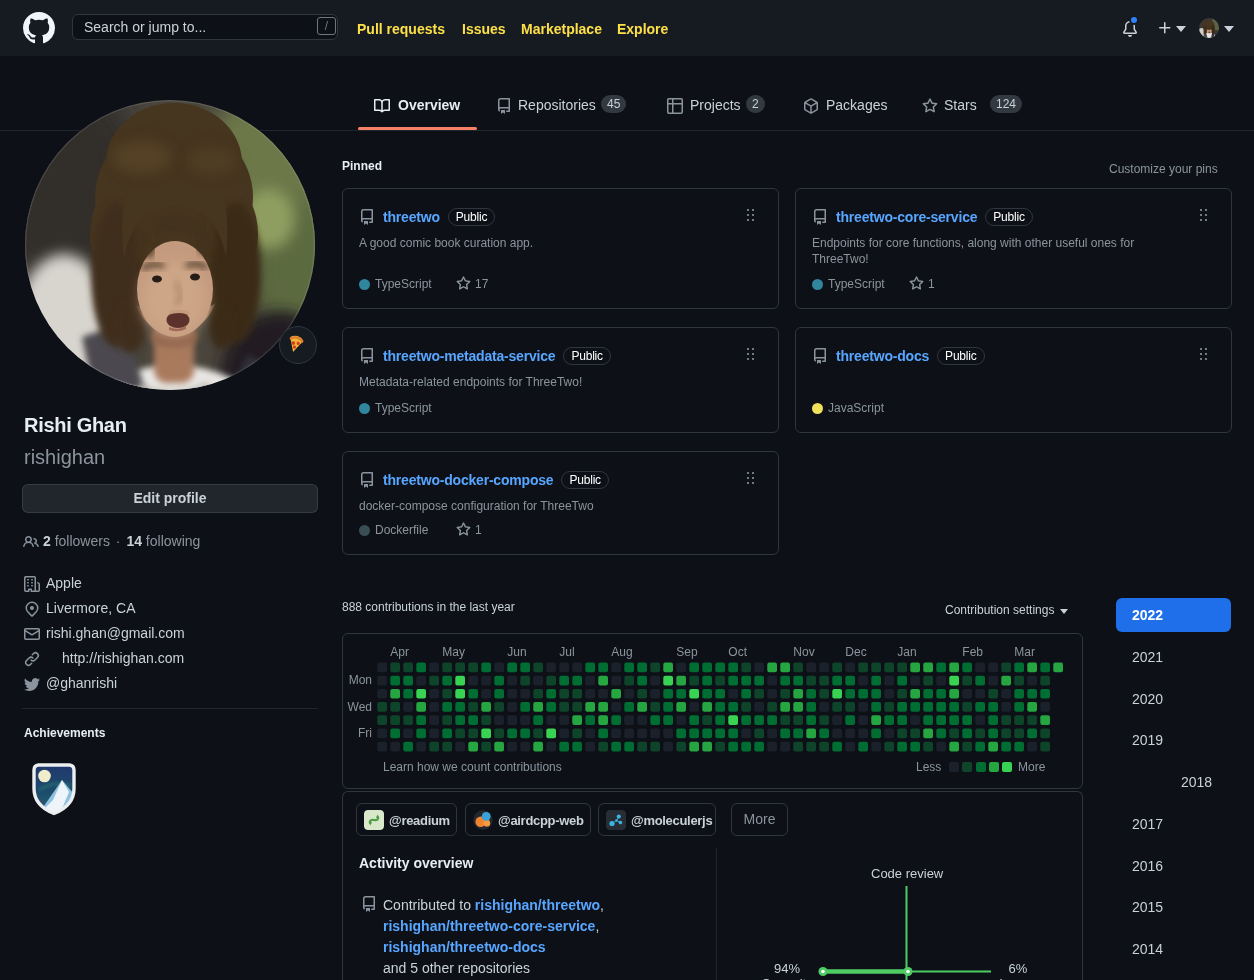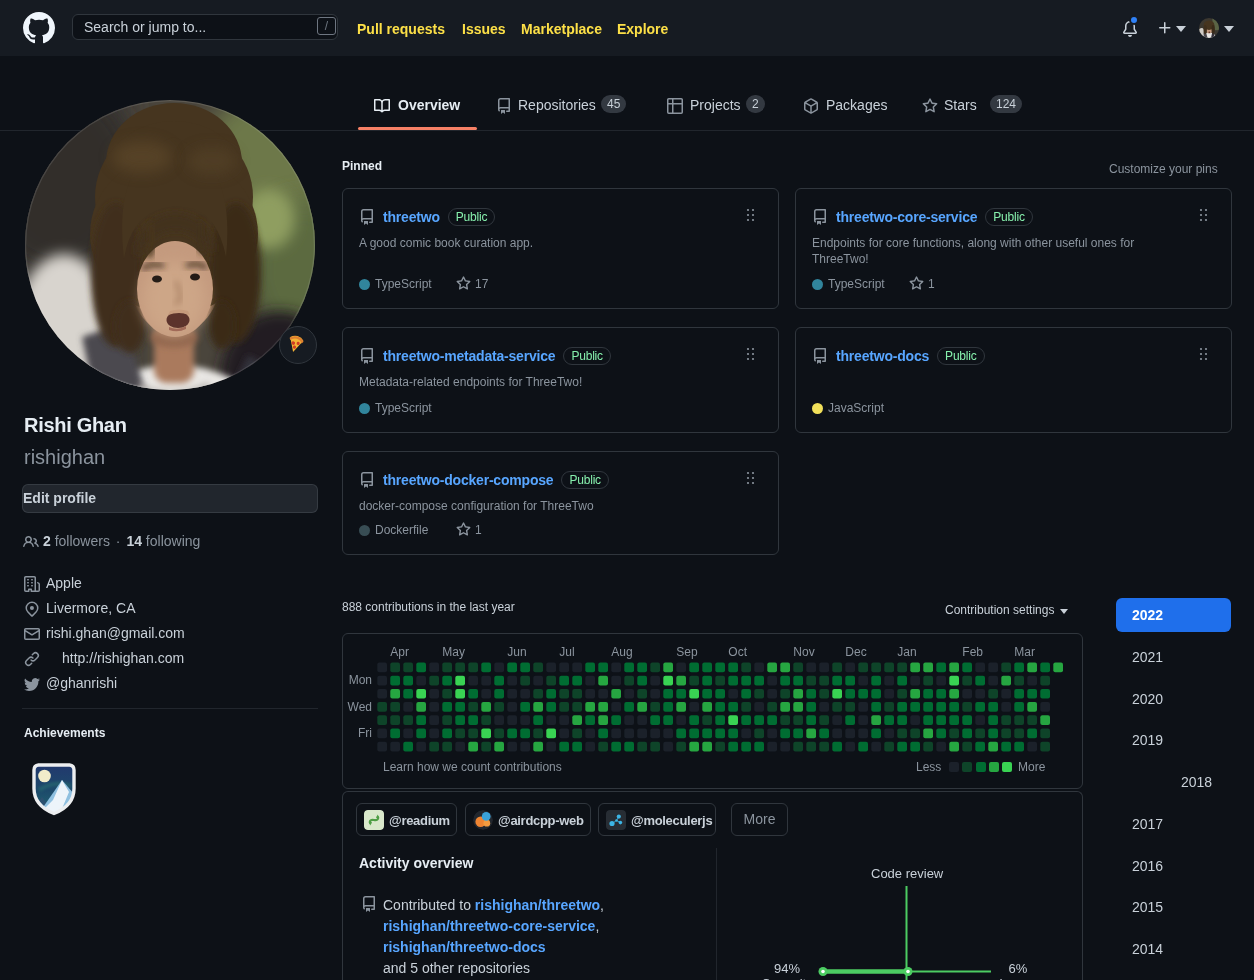--- a/index.html
+++ b/index.html
@@ -2,21 +2,21 @@
 <html><head><meta charset="utf-8">
 <style>
 *{margin:0;padding:0;box-sizing:border-box}
 body{width:1254px;height:980px;background:#0d1117;font-family:"Liberation Sans",sans-serif;
  -webkit-font-smoothing:antialiased;overflow:hidden}
 .abs{position:absolute}
 #page{position:relative;width:1254px;height:980px;overflow:hidden}
 .f12{font-size:12px}.f14{font-size:14px}.f16{font-size:12px}
 .muted{color:#8b949e}.txt{color:#c9d1d9}.white{color:#fde047}
 .sb{font-weight:600}
-.pill{display:inline-block;border:1px solid #30363d;border-radius:2em;color:#86efac;
+.pill{display:inline-block;border:1px solid #30363d;border-radius:2em;color:#ffffff;
  font-size:12px;line-height:16px;padding:0 7px;font-weight:400}
 .cnt{display:inline-block;background:rgba(110,118,129,.4);border-radius:2em;color:#c9d1d9;
  font-size:12px;line-height:18px;padding:0 6px;font-weight:400}
 .card{position:absolute;border:1px solid #30363d;border-radius:6px;background:#0d1117}
 </style></head><body>
 <div id="page">
 <div class="abs" style="left:0;top:0;width:1254px;height:56px;background:#161b22"></div>
 <svg class="abs" style="left:23px;top:12px" width="32" height="32" viewBox="0 0 16 16" fill="#f0f6fc">
       <path d="M8 0c4.42 0 8 3.58 8 8a8.013 8.013 0 0 1-5.45 7.59c-.4.08-.55-.17-.55-.38 0-.27.01-1.13.01-2.2 0-.75-.25-1.23-.54-1.48 1.78-.2 3.65-.88 3.65-3.95 0-.88-.31-1.59-.82-2.15.08-.2.36-1.02-.08-2.12 0 0-.67-.22-2.2.82-.64-.18-1.32-.27-2-.27-.68 0-1.36.09-2 .27-1.53-1.03-2.2-.82-2.2-.82-.44 1.1-.16 1.92-.08 2.12-.51.56-.82 1.27-.82 2.15 0 3.06 1.86 3.75 3.64 3.95-.23.2-.44.55-.51 1.07-.46.21-1.61.55-2.33-.66-.15-.24-.6-.83-1.23-.82-.67.01-.27.38.01.53.34.19.73.9.82 1.13.16.45.68 1.31 2.69.94 0 .67.01 1.3.01 1.49 0 .21-.15.45-.55.38A7.995 7.995 0 0 1 0 8c0-4.42 3.58-8 8-8Z"></path>
     </svg>
@@ -151,21 +151,21 @@
 <g transform="rotate(16 10 10)">
 <path d="M10 18.5 L3.5 5.5 A8.7 8.7 0 0 1 16.5 5.5 Z" fill="#f3b335"></path>
 <path d="M3.1 6.3 A9.2 9.2 0 0 1 16.9 6.3 L15.6 8.4 A6.6 6.6 0 0 0 4.4 8.4 Z" fill="#dd7f30"></path>
 <circle cx="7.9" cy="10.2" r="1.7" fill="#cf3b23"></circle>
 <circle cx="12.4" cy="9.2" r="1.5" fill="#cf3b23"></circle>
 <circle cx="10" cy="13.6" r="1.5" fill="#cf3b23"></circle>
 </g>
     </svg>
 <div class="abs" style="left:24px;top:414px;font-size:20px;font-weight:600;color:#e6edf3;letter-spacing:-0.3px">Rishi Ghan</div>
 <div class="abs" style="left:24px;top:446px;font-size:20px;font-weight:400;color:#8b949e">rishighan</div>
-<div class="abs" style="left:22px;top:484px;width:296px;height:29px;background:#21262d;border:1px solid rgba(240,246,252,0.1);border-radius:6px;color:#c9d1d9;font-size:14px;font-weight:600;text-align:left;line-height:27px">Edit profile</div>
+<div class="abs" style="left:22px;top:484px;width:296px;height:29px;background:#21262d;border:1px solid rgba(240,246,252,0.1);border-radius:6px;color:#c9d1d9;font-size:14px;font-weight:600;text-align:center;line-height:27px">Edit profile</div>
 <svg class="abs" style="left:23px;top:534px" width="16" height="16" viewBox="0 0 16 16" fill="#8b949e">
       <path d="M2 5.5a3.5 3.5 0 1 1 5.898 2.549 5.508 5.508 0 0 1 3.034 4.084.75.75 0 1 1-1.482.235 4 4 0 0 0-7.9 0 .75.75 0 0 1-1.482-.236A5.507 5.507 0 0 1 3.102 8.05 3.493 3.493 0 0 1 2 5.5ZM11 4a3.001 3.001 0 0 1 2.22 5.018 5.01 5.01 0 0 1 2.56 3.012.749.749 0 0 1-.885.954.752.752 0 0 1-.549-.514 3.507 3.507 0 0 0-2.522-2.372.75.75 0 0 1-.574-.73v-.352a.75.75 0 0 1 .416-.672A1.5 1.5 0 0 0 11 5.5.75.75 0 0 1 11 4Zm-5.5-.5a2 2 0 1 0-.001 3.999A2 2 0 0 0 5.5 3.5Z"></path>
     </svg>
 <div class="abs f14 muted" style="left:43px;top:533px"><span class="txt sb">2</span> followers <span style="margin:0 2px">·</span> <span class="txt sb">14</span> following</div>
 <svg class="abs" style="left:24px;top:576px" width="16" height="16" viewBox="0 0 16 16" fill="#8b949e">
       <path d="M1.75 16A1.75 1.75 0 0 1 0 14.25V1.75C0 .784.784 0 1.75 0h8.5C11.216 0 12 .784 12 1.75v12.5c0 .085-.006.168-.018.25h2.268a.25.25 0 0 0 .25-.25V8.285a.25.25 0 0 0-.111-.208l-1.055-.703a.749.749 0 1 1 .832-1.248l1.055.703c.487.325.779.871.779 1.456v5.965A1.75 1.75 0 0 1 14.25 16h-3.5a.766.766 0 0 1-.197-.026c-.099.017-.2.026-.303.026h-3a.75.75 0 0 1-.75-.75V14h-1v1.25a.75.75 0 0 1-.75.75Zm-.25-1.75c0 .138.112.25.25.25H4v-1.25a.75.75 0 0 1 .75-.75h2.5a.75.75 0 0 1 .75.75v1.25h2.25a.25.25 0 0 0 .25-.25V1.75a.25.25 0 0 0-.25-.25h-8.5a.25.25 0 0 0-.25.25ZM3.75 6h.5a.75.75 0 0 1 0 1.5h-.5a.75.75 0 0 1 0-1.5ZM3 3.75A.75.75 0 0 1 3.75 3h.5a.75.75 0 0 1 0 1.5h-.5A.75.75 0 0 1 3 3.75Zm4 3A.75.75 0 0 1 7.75 6h.5a.75.75 0 0 1 0 1.5h-.5A.75.75 0 0 1 7 6.75ZM7.75 3h.5a.75.75 0 0 1 0 1.5h-.5a.75.75 0 0 1 0-1.5ZM3 9.75A.75.75 0 0 1 3.75 9h.5a.75.75 0 0 1 0 1.5h-.5A.75.75 0 0 1 3 9.75ZM7.75 9h.5a.75.75 0 0 1 0 1.5h-.5a.75.75 0 0 1 0-1.5Z"></path>
     </svg>
 <div class="abs f14 txt" style="left:46px;top:575px">Apple</div>
 <svg class="abs" style="left:24px;top:601px" width="16" height="16" viewBox="0 0 16 16" fill="#8b949e">
       <path d="m12.596 11.596-3.535 3.536a1.5 1.5 0 0 1-2.122 0l-3.535-3.536a6.5 6.5 0 1 1 9.192-9.193 6.5 6.5 0 0 1 0 9.193Zm-1.06-8.132v-.001a5 5 0 1 0-7.072 7.072L8 14.07l3.536-3.534a5 5 0 0 0 0-7.072ZM8 9a2 2 0 1 1-.001-3.999A2 2 0 0 1 8 9Z"></path>

